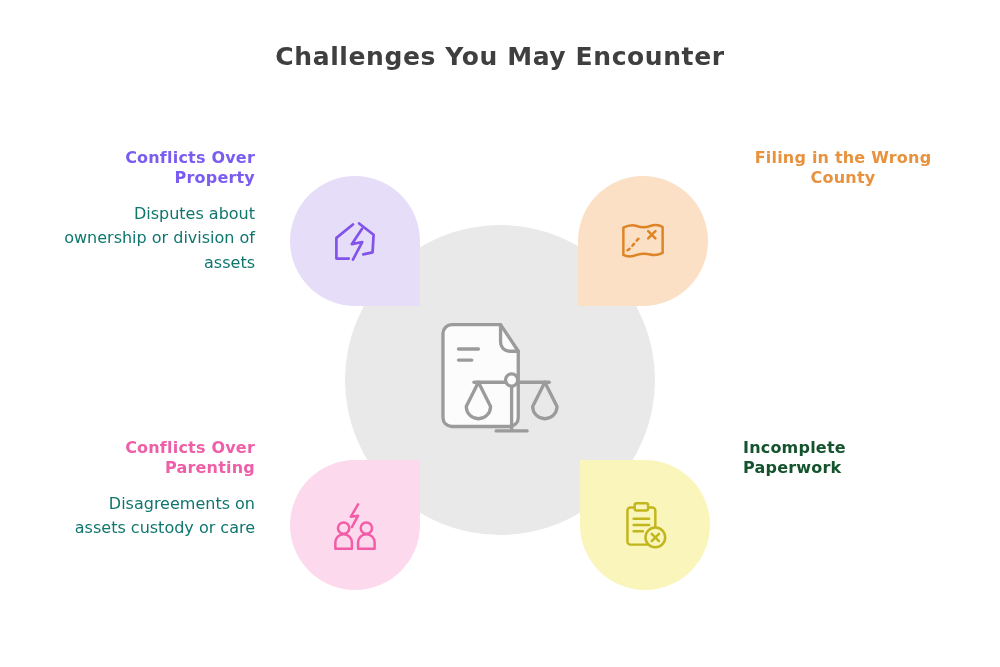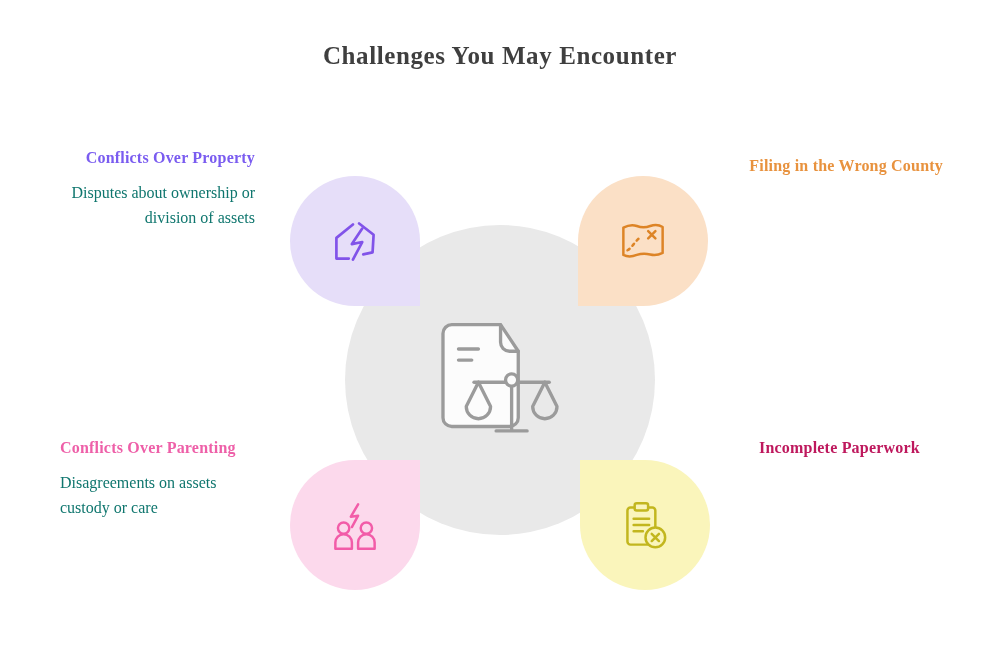--- a/index.html
+++ b/index.html
@@ -1,44 +1,44 @@
 <!DOCTYPE html>
 <html><head>
 <meta charset="utf-8">
 <style>
   * { margin:0; padding:0; box-sizing:border-box; }
   html,body { background:#ffffff; }
   body { font-family:"DejaVu Sans","Liberation Sans",sans-serif; }
-  .stage { position:relative; width:1000px; height:667px; background:#ffffff; overflow:hidden;font-family:Liberation Serif, serif; }
+  .stage { position:relative; width:1000px; height:667px; background:#ffffff; overflow:hidden; }
 
   .title { position:absolute; top:42px; left:0; width:100%; text-align:center;
            font-size:25px; font-weight:bold; color:#3f3f3f; letter-spacing:.6px; }
 
   .center-circle { position:absolute; left:345px; top:225px; width:310px; height:310px;
                    border-radius:50%; background:#e9e9e9; z-index:1;
                    display:flex; align-items:center; justify-content:center; }
 
   .blob { position:absolute; width:130px; height:130px; z-index:2;
           display:flex; align-items:center; justify-content:center; }
   .blob.purple { left:290px; top:176px; background:#e6def9; border-radius:50% 50% 0 50%; }
   .blob.orange { left:578px; top:176px; background:#fbe0c6; border-radius:50% 50% 50% 0; }
   .blob.pink   { left:290px; top:460px; background:#fcd9ec; border-radius:50% 0 50% 50%; }
   .blob.yellow { left:580px; top:460px; background:#faf5bb; border-radius:0 50% 50% 50%; }
 
   .txt { position:absolute; z-index:3; }
   .txt h2 { font-size:16px; line-height:1.27; font-weight:bold; margin-bottom:13px; letter-spacing:.2px; }
   .txt p  { font-size:16px; line-height:1.55; color:#0f766e; }
   .txt.tl { left:55px;  top:148px; width:200px; text-align:right; }
-  .txt.tr { left:743px; top:148px; width:200px; text-align:right;margin-top:8px; }
-  .txt.bl { left:60px;  top:438px; width:195px; }
+  .txt.tr { left:743px; top:148px; width:200px; text-align:center; }
+  .txt.bl { left:60px;  top:438px; width:195px; text-align:right; }
   .txt.br { left:743px; top:438px; width:205px; text-align:left; }
   .tl h2 { color:#7a5cf0; }
   .tr h2 { color:#e8923e; }
   .bl h2 { color:#ee5fa8; }
-  .br h2 { color:#be185d;margin-left:16px; }
+  .br h2 { color:#14532d; }
 </style>
 </head>
 <body>
 
 <div class="stage">
 
   <div class="title">Challenges You May Encounter</div>
 
   <div class="center-circle">
     <svg width="150" height="124" viewBox="0 0 135 112" fill="none" stroke="#9b9b9b" stroke-width="3" stroke-linecap="round" stroke-linejoin="round">

